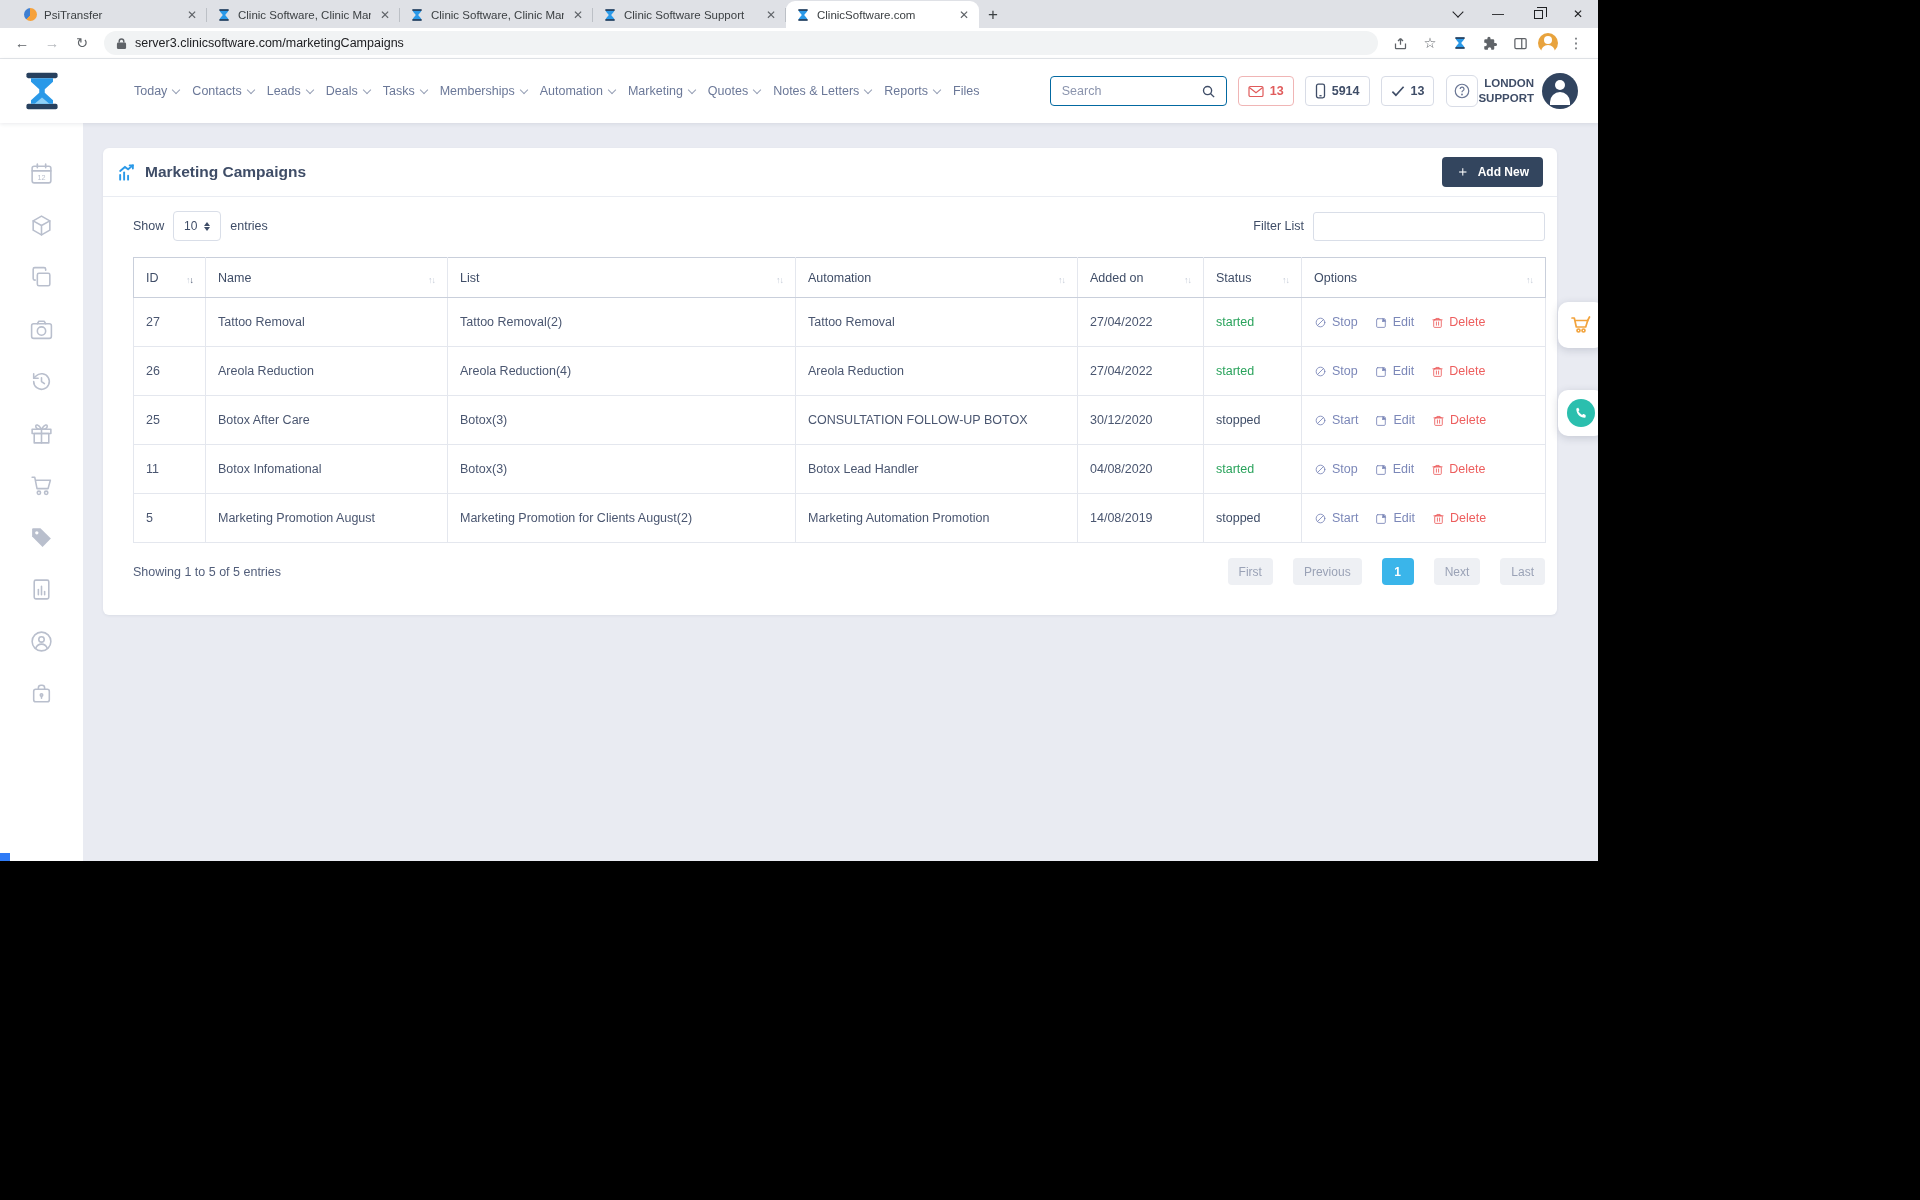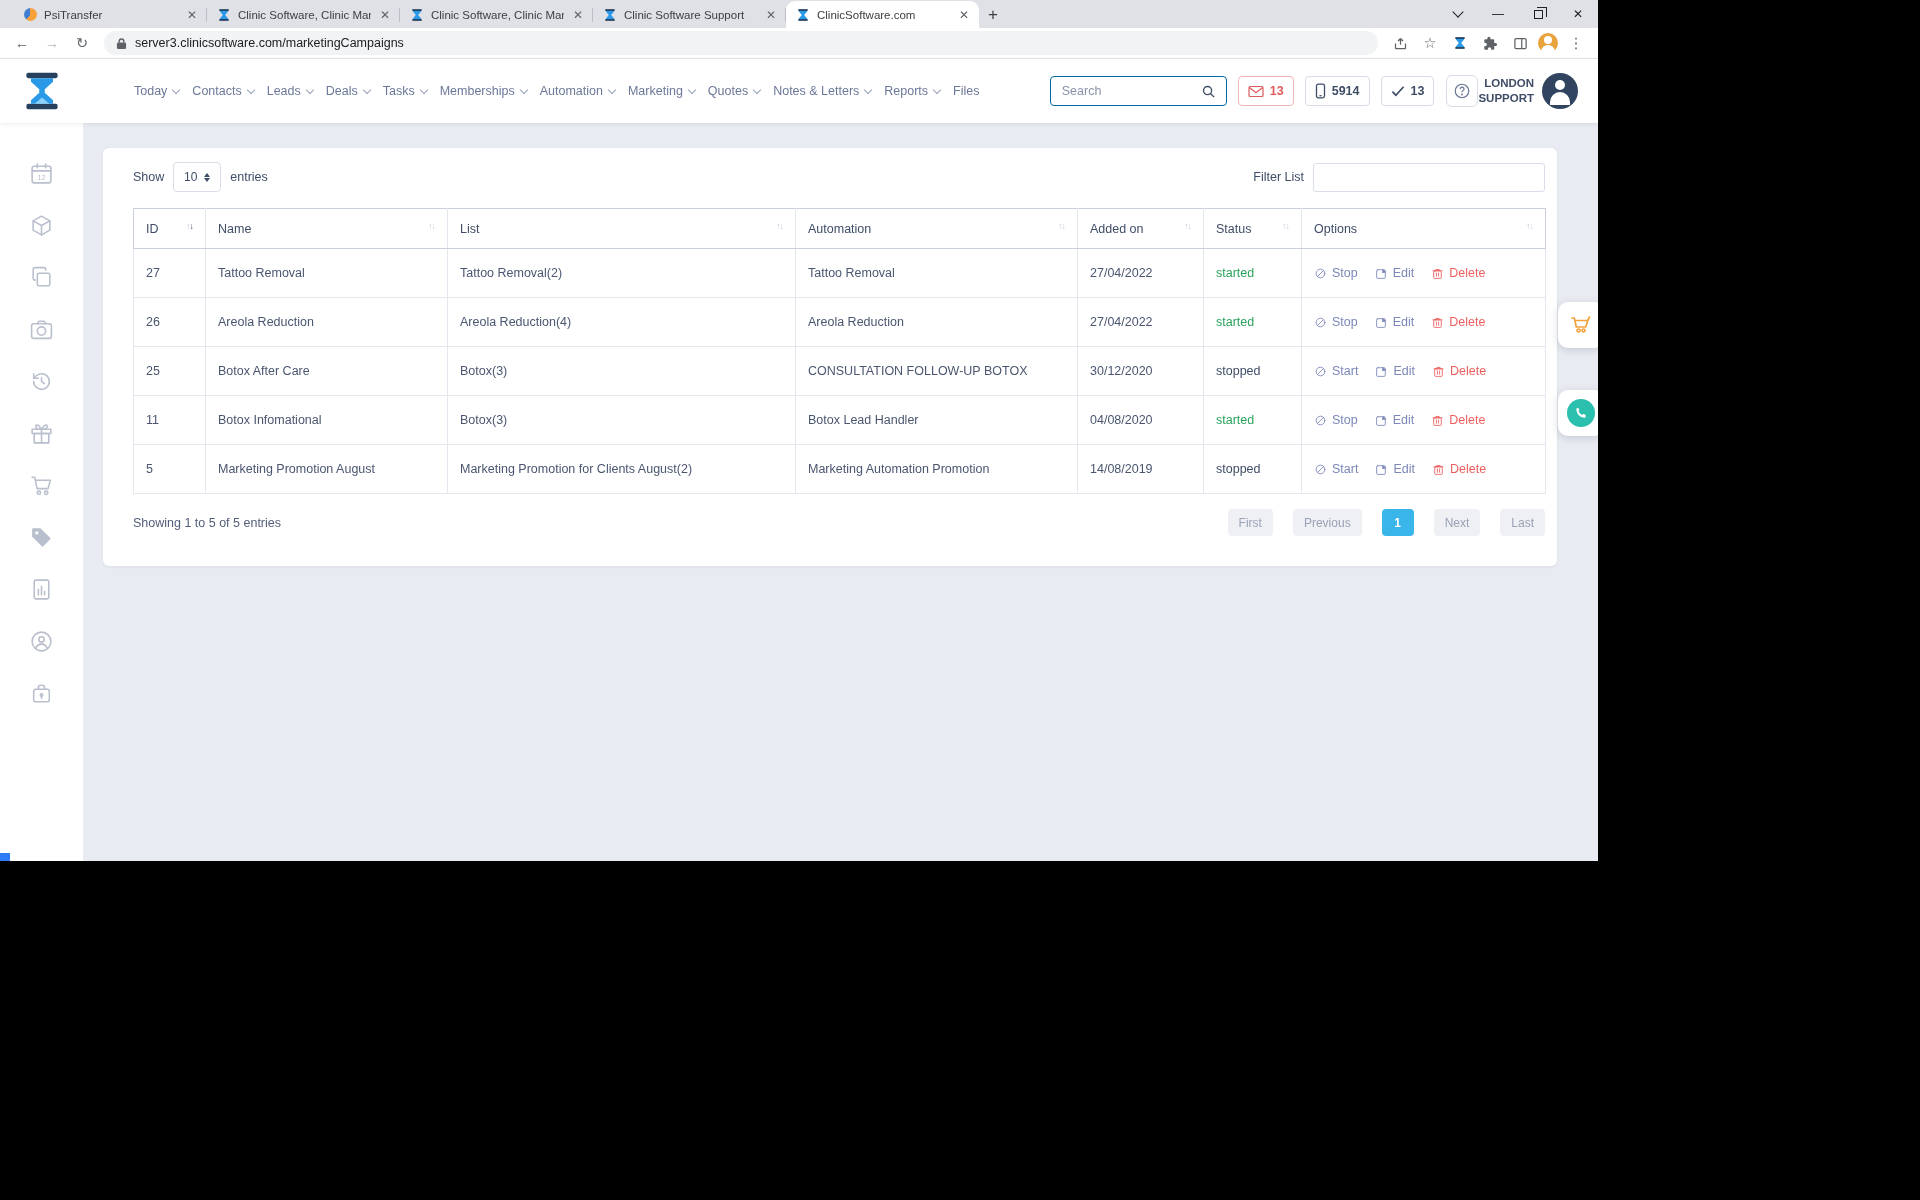--- a/index.html
+++ b/index.html
@@ -69,21 +69,21 @@
   .updown i{width:0;height:0;border-left:3.5px solid transparent;border-right:3.5px solid transparent;}
   .updown .u{border-bottom:4.5px solid #3f4d67;}
   .updown .d{border-top:4.5px solid #3f4d67;}
   .filter{margin-left:auto;display:flex;align-items:center;gap:9px;}
   .filter-input{width:232px;height:29px;border:1px solid #d9dee8;border-radius:3px;outline:none;background:#fff;padding:0 8px;font-size:12.5px;color:#3f4d67;font-family:"Liberation Sans",sans-serif;}
 
   table.tbl{margin-top:16px;border-collapse:collapse;table-layout:fixed;width:1412px;font-size:12.5px;}
   .tbl th{height:40px;border-top:1px solid #c9cfdb;border-bottom:1px solid #c9cfdb;border-left:1px solid #e4e7ee;border-right:1px solid #e4e7ee;padding:0 12px;color:#3f4d67;font-weight:400;text-align:left;}
   .tbl th:first-child{border-left:1px solid #c9cfdb;}
   .tbl th:last-child{border-right:1px solid #c9cfdb;}
-  .th-inner{display:flex;align-items:flex-start;justify-content:space-between;}
+  .th-inner{display:flex;align-items:flex-end;justify-content:space-between;}
   .sort{display:flex;gap:0;font-size:9px;line-height:1;color:#c6ccd8;letter-spacing:-1px;}
   .sort .dark{color:#4a5670;}
   .tbl td{height:49px;border:1px solid #e4e7ee;padding:0 12px;color:#4a5670;background:#fff;}
   .status-cell[data-sv="started"]{color:#2aa35c;}
   .status-cell[data-sv="stopped"]{color:#3f4d67;}
   .acts{display:flex;align-items:center;gap:17px;}
   .act{display:flex;align-items:center;gap:5px;color:#7b87b8;cursor:pointer;}
   .act.delete{color:#ed5e5e;}
   .act svg{width:13px;height:13px;stroke:currentColor;fill:none;stroke-width:1.6;stroke-linecap:round;stroke-linejoin:round;}
 
@@ -354,20 +354,34 @@
           </svg></span>
       <span><svg viewBox="0 0 24 24">
             <rect x="4.5" y="8" width="15" height="12" rx="2"></rect>
             <path d="M9 8V6.5A2.5 2.5 0 0 1 11.5 4h1A2.5 2.5 0 0 1 15 6.5V8"></path>
             <circle cx="12" cy="13.5" r="1.2"></circle>
             <line x1="12" y1="14.7" x2="12" y2="16.5"></line>
           </svg></span>
     </div>
 
     <div class="card">
+      <div class="card-head">
+        <svg width="19" height="19" viewBox="0 0 24 24" fill="none" stroke="#2a99e8" stroke-width="2.4" stroke-linecap="round">
+          <line x1="4" y1="21" x2="4" y2="15"></line>
+            <line x1="9" y1="21" x2="9" y2="12"></line>
+            <line x1="14" y1="21" x2="14" y2="16"></line>
+          <path d="M4 10l6-5 4 3 6-5"></path>
+            <path d="M16 3h4v4"></path>
+          </svg>
+        <span class="page-title">Marketing Campaigns</span>
+        <div class="add-btn">
+          <span class="plus">＋</span>
+          <span>Add New</span>
+        </div>
+      </div>
 
       <div class="card-body">
         <div class="controls">
           <span>Show</span>
           <div class="page-size">
             <span>10</span>
             <span class="updown">
                 <i class="u"></i>
                 <i class="d"></i>
               </span>

